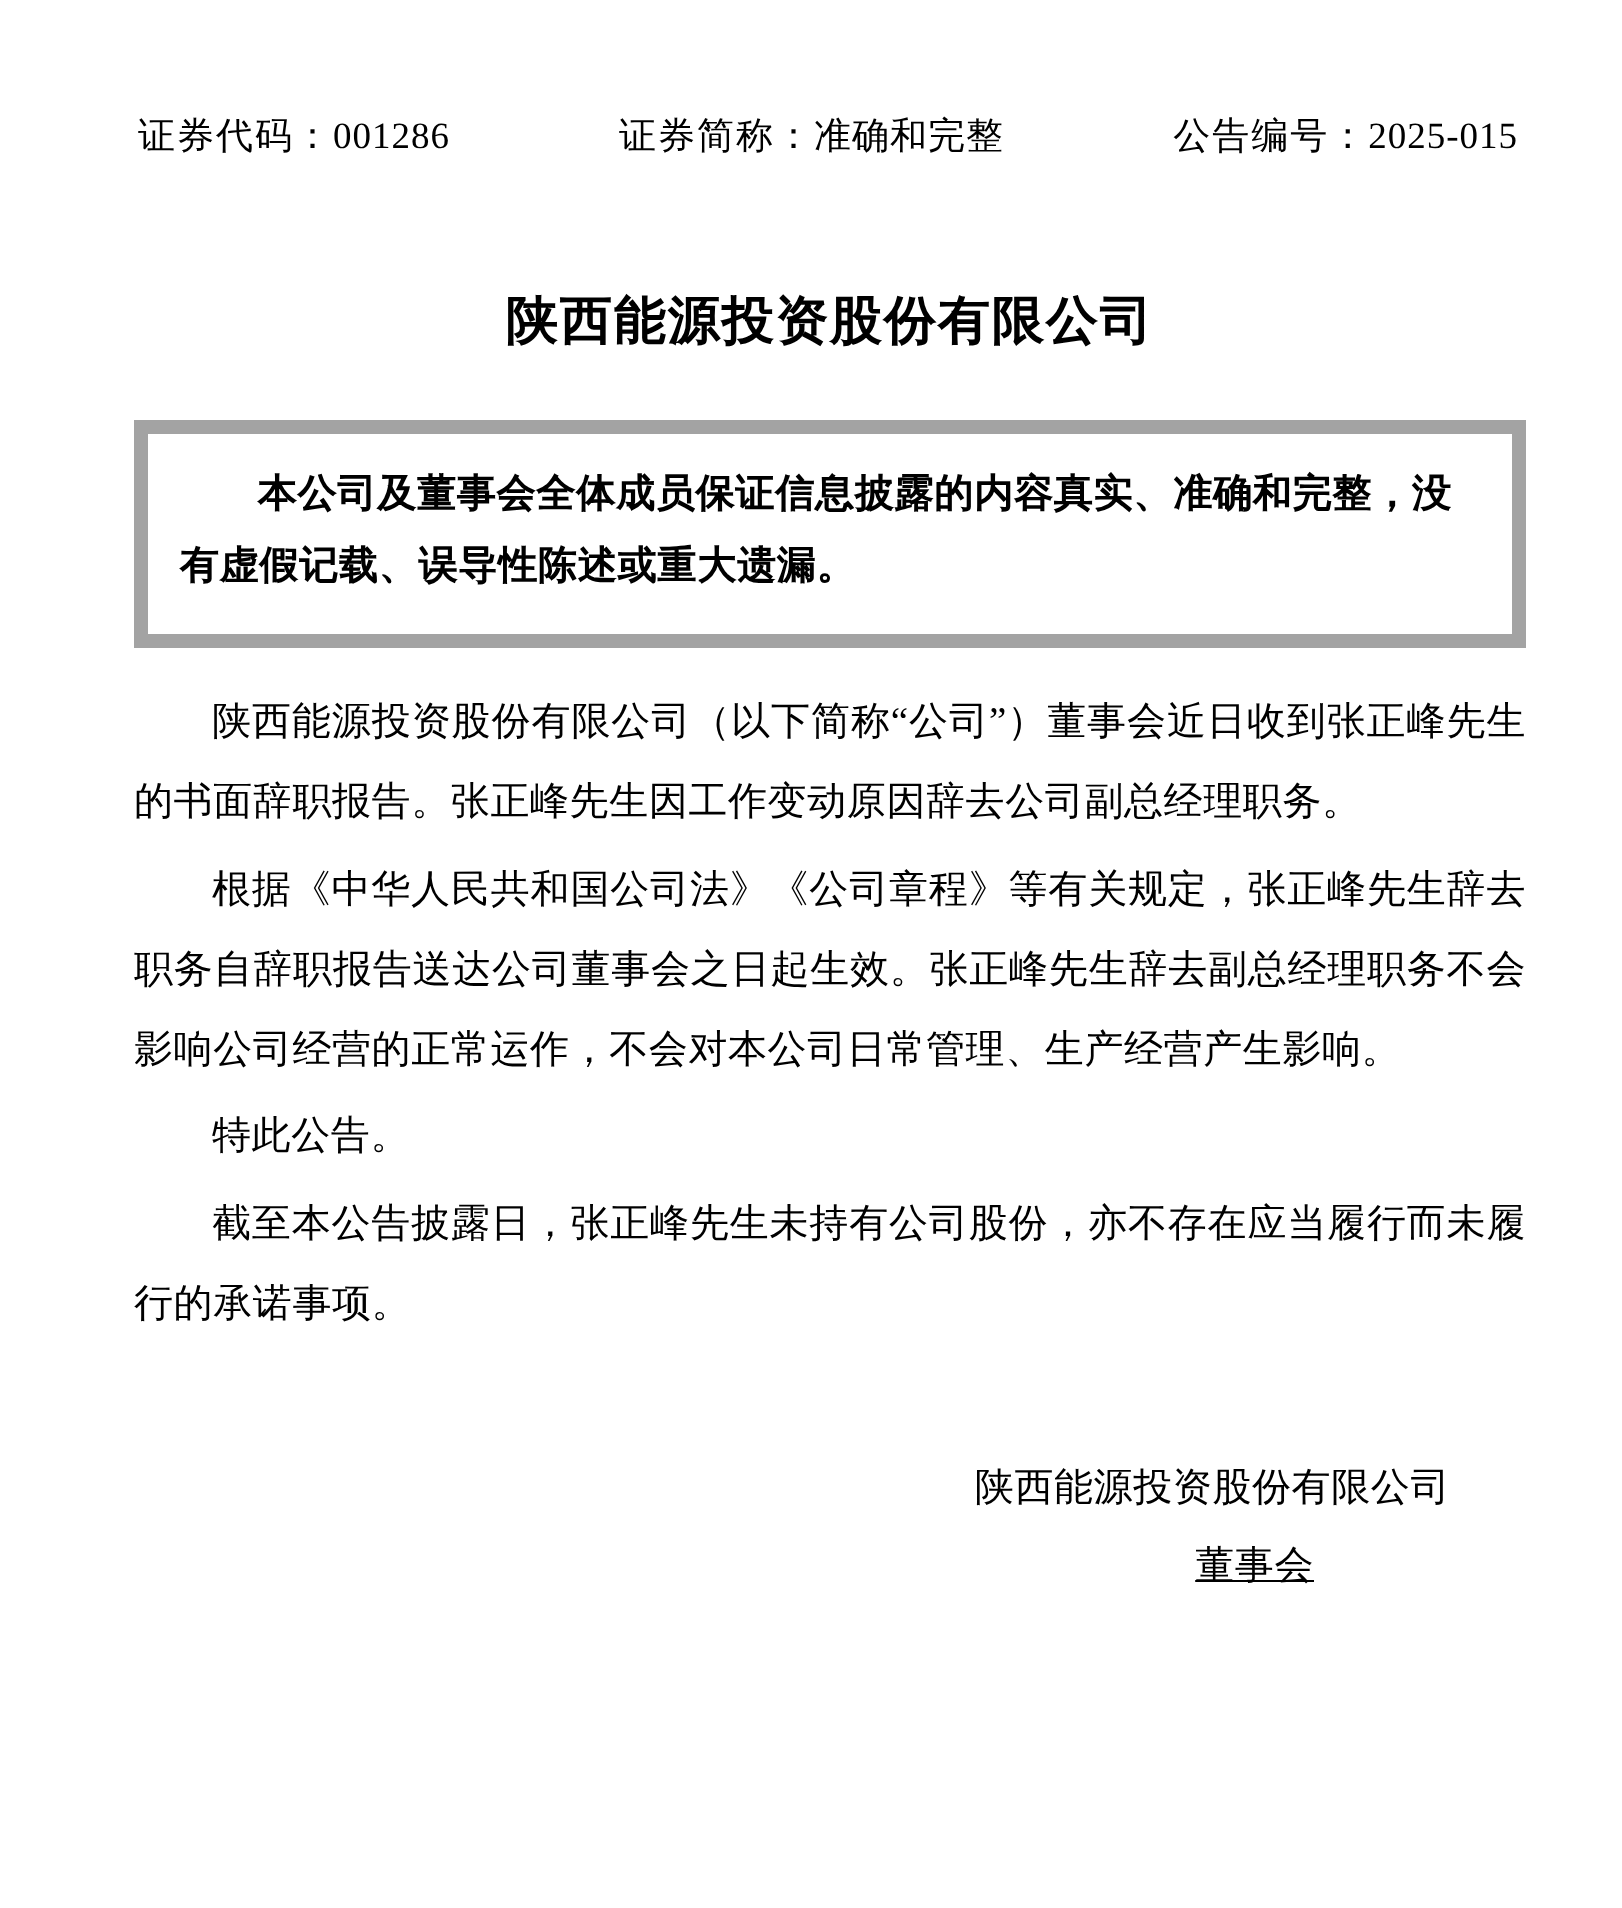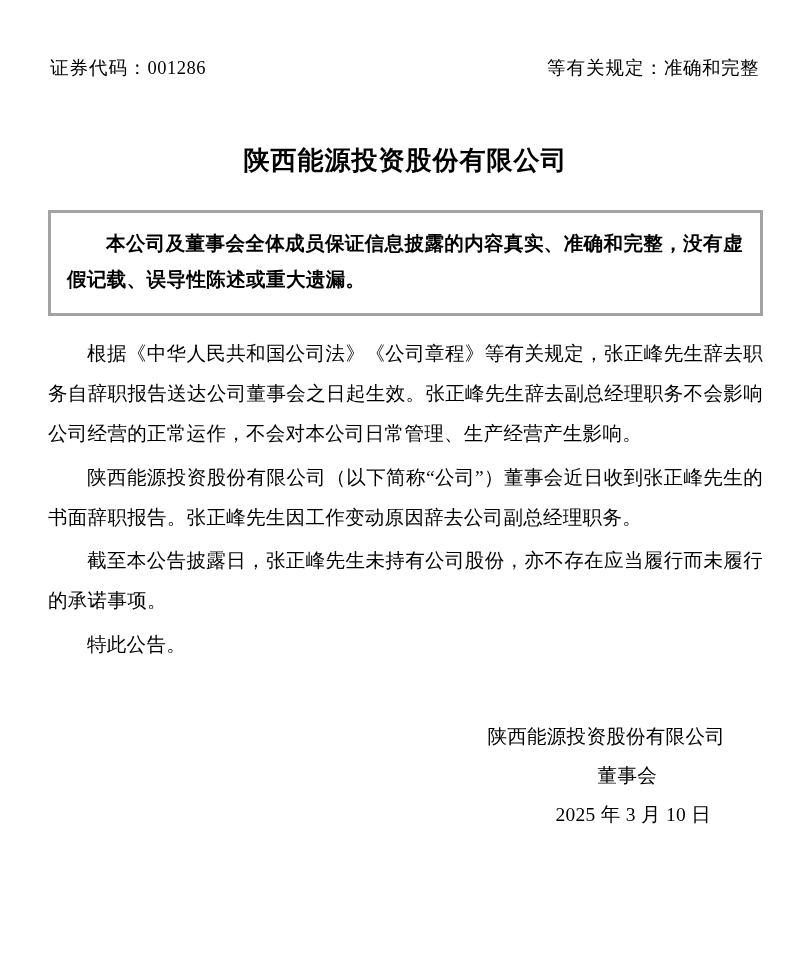--- a/index.html
+++ b/index.html
@@ -12,21 +12,21 @@
     height: 954px;
     font-family: "Liberation Serif", "DejaVu Serif", serif;
     color: #000000;
     position: relative;
     overflow: hidden;
   }
   .page {
     box-sizing: border-box;
     width: 811px;
     height: 954px;
-    padding: 55px 48px 20px 48px;
+    padding: 55px 48px 20px 67px;
   }
 
   
   .header-row {
     display: flex;
     justify-content: space-between;
     align-items: baseline;
     font-size: 18.5px;
     letter-spacing: 0.5px;
     margin-bottom: 58px;
@@ -47,21 +47,21 @@
     line-height: 1.75;
     margin-bottom: 26px;
     letter-spacing: 1px;
   }
   .title-line {
     display: block;
   }
 
   
   .disclaimer-box {
-    border: 3px solid #a3a3a3;
+    border: 7px solid #a3a3a3;
     padding: 13px 16px 15px 16px;
     font-weight: bold;
     font-size: 19.5px;
     line-height: 1.85;
     letter-spacing: 0.4px;
     margin-bottom: 18px;
   }
   .disclaimer-box p {
     margin: 0;
     text-indent: 2em;
@@ -85,51 +85,53 @@
     font-size: 19.5px;
     line-height: 2.0;
     letter-spacing: 0.3px;
     text-align: right;
     padding-right: 38px;
   }
   .signature div {
     white-space: nowrap;
   }
   .sig-company { padding-right: 0px; }
-  .sig-board   { padding-right: 68px; }
+  .sig-board   { padding-right: 68px; text-decoration: underline; }
   .sig-date    { padding-right: 14px; }
 </style>
 </head>
 <body>
 
 <div class="page">
 
   <div class="header-row">
     <div class="header-cell">
       <span class="label">证券代码：</span><span class="value">001286</span>
     </div>
     <div class="header-cell">
-      <span class="label">等有关规定：</span><span class="value">准确和完整</span>
+      <span class="label">证券简称：</span><span class="value">准确和完整</span>
+    </div>
+    <div class="header-cell">
+      <span class="label">公告编号：</span><span class="value">2025-015</span>
     </div>
   </div>
 
   <div class="title-block">
     <span class="title-line">陕西能源投资股份有限公司</span>
   </div>
 
   <div class="disclaimer-box">
     <p>本公司及董事会全体成员保证信息披露的内容真实、准确和完整，没有虚假记载、误导性陈述或重大遗漏。</p>
   </div>
 
   <div class="body-text">
+    <p>陕西能源投资股份有限公司（以下简称“公司”）董事会近日收到张正峰先生的书面辞职报告。张正峰先生因工作变动原因辞去公司副总经理职务。</p>
     <p>根据《中华人民共和国公司法》《公司章程》等有关规定，张正峰先生辞去职务自辞职报告送达公司董事会之日起生效。张正峰先生辞去副总经理职务不会影响公司经营的正常运作，不会对本公司日常管理、生产经营产生影响。</p>
-    <p>陕西能源投资股份有限公司（以下简称“公司”）董事会近日收到张正峰先生的书面辞职报告。张正峰先生因工作变动原因辞去公司副总经理职务。</p>
+    <p>特此公告。</p>
     <p>截至本公告披露日，张正峰先生未持有公司股份，亦不存在应当履行而未履行的承诺事项。</p>
-    <p>特此公告。</p>
   </div>
 
   <div class="signature">
     <div class="sig-company">陕西能源投资股份有限公司</div>
     <div class="sig-board">董事会</div>
-    <div class="sig-date">2025 年 3 月 10 日</div>
   </div>
 
 </div>
 
 </body></html>

